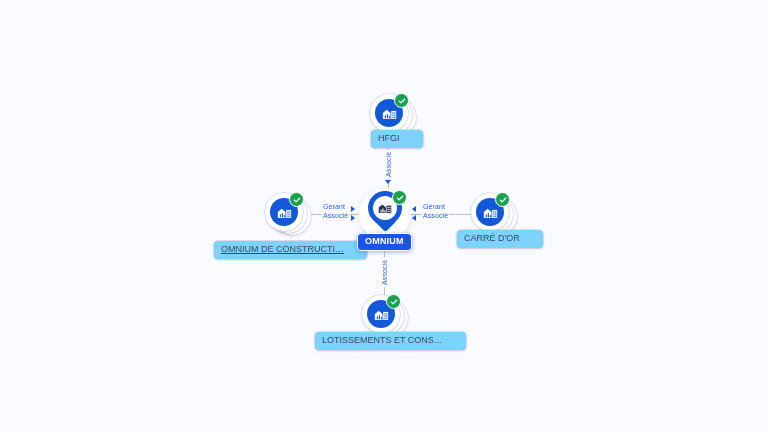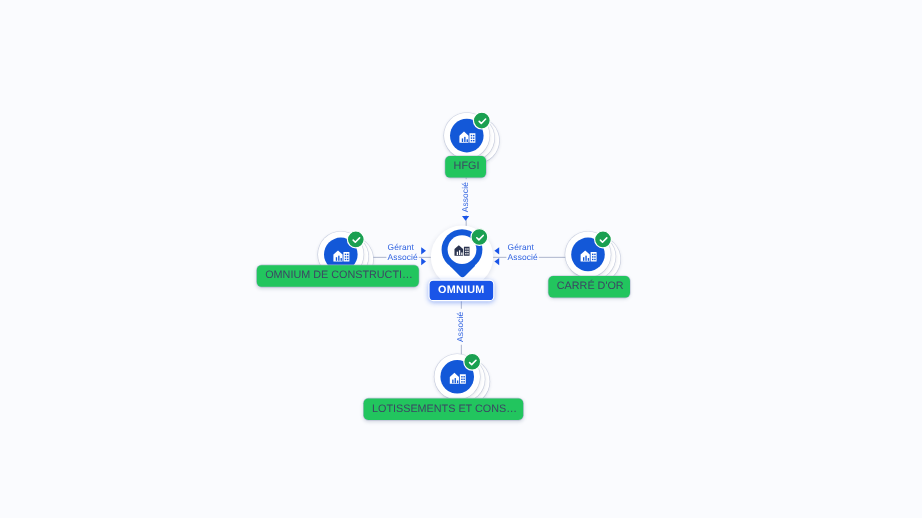--- a/index.html
+++ b/index.html
@@ -87,23 +87,23 @@
   }
   .pin .pininner{
     position:absolute;left:4.6px;top:4.6px;width:24.8px;height:24.8px;
     border-radius:50%;background:#ffffff;
     display:flex;align-items:center;justify-content:center;z-index:2;
   }
 
   
   .chip{
     position:absolute;z-index:12;
-    background:#22c55e;
+    background:#7dd3fc;
     border-radius:4px;
-    padding:3px 5px 4px 7px;
+    padding:3px 23px 4px 7px;
     font-size:9px;line-height:11px;
     color:#3c4663;
     white-space:nowrap;
     box-shadow:0 1px 3px rgba(30,45,90,.17),0 0 0 .5px rgba(186,195,218,.8);
   }
   .chip.primary{
     background:#1a55e8;color:#ffffff;
     border:1.4px solid #ffffff;
     font-size:9px;font-weight:bold;letter-spacing:.2px;
     padding:2px 7px 3px 7px;
@@ -189,21 +189,21 @@
           <rect x="18.6" y="16.4" width="1.7" height="1.7" fill="#1358d8"></rect>
         </svg>
       </div>
       <div class="check">
         <svg width="8" height="8" viewBox="0 0 12 12" aria-hidden="true">
           <path d="M2 6.2 4.6 8.8 10 3.3" stroke="#ffffff" stroke-width="2" fill="none" stroke-linecap="round" stroke-linejoin="round"></path>
         </svg>
       </div>
     </div>
   </div>
-  <div class="chip" style="left:214px;top:221px;">OMNIUM DE CONSTRUCTI…</div>
+  <div class="chip" style="left:214px;top:241px;text-decoration:underline;">OMNIUM DE CONSTRUCTI…</div>
 
   <div class="node" style="left:471px;top:193px;">
     <div class="stack">
       <div class="card c3"></div>
       <div class="card c2"></div>
       <div class="card c1"></div>
       <div class="disc">
         <svg width="17" height="17" viewBox="0 0 24 24" aria-hidden="true">
           <path d="M2.6 11.4 8 6.6l5.4 4.8v8.2H2.6z" fill="#ffffff"></path>
           <path d="M14.4 8.4h7v11.2h-7z" fill="#ffffff"></path>
@@ -247,21 +247,21 @@
           <rect x="18.6" y="16.4" width="1.7" height="1.7" fill="#1358d8"></rect>
         </svg>
       </div>
       <div class="check">
         <svg width="8" height="8" viewBox="0 0 12 12" aria-hidden="true">
           <path d="M2 6.2 4.6 8.8 10 3.3" stroke="#ffffff" stroke-width="2" fill="none" stroke-linecap="round" stroke-linejoin="round"></path>
         </svg>
       </div>
     </div>
   </div>
-  <div class="chip" style="left:303px;top:332px;">LOTISSEMENTS ET CONS…</div>
+  <div class="chip" style="left:315px;top:332px;">LOTISSEMENTS ET CONS…</div>
 
   <div class="node" style="left:359px;top:188px;">
     <div class="pin-wrap">
       <div class="pin-halo"></div>
       <div class="pin">
         <div class="pintip"></div>
         <div class="pinbody"></div>
         <div class="pininner">
           <svg width="16" height="16" viewBox="0 0 24 24" aria-hidden="true">
             <path d="M2.6 11.4 8 6.6l5.4 4.8v8.2H2.6z" fill="#2c3550"></path>

